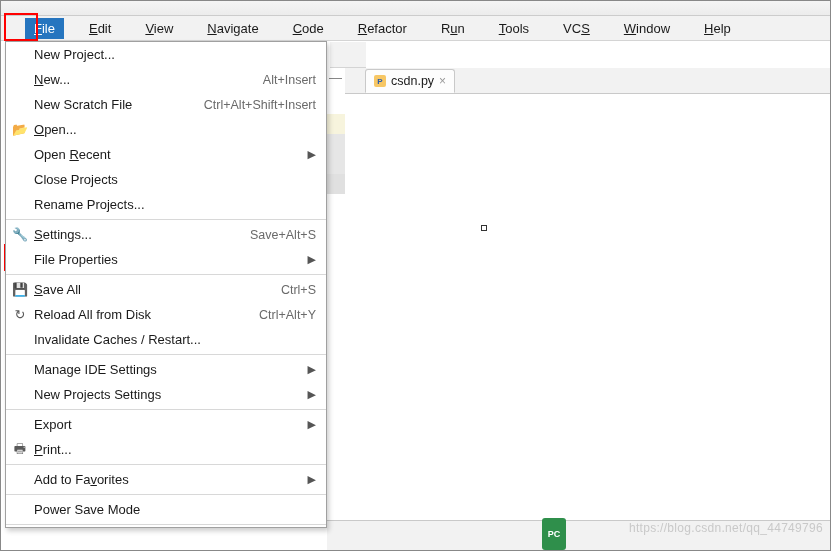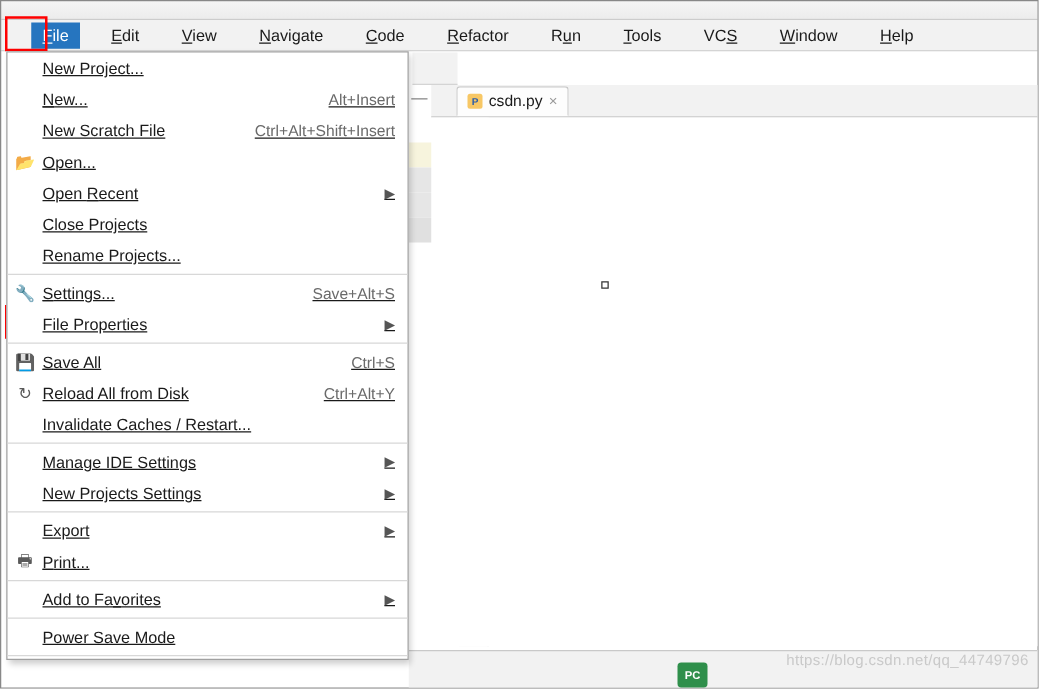--- a/index.html
+++ b/index.html
@@ -18,21 +18,21 @@
 .red-box { position: absolute; border: 2px solid #ff0000; pointer-events: none; }
 .red-box.file { left: 4px; top: 13px; width: 34px; height: 28px; }
 .red-box.settings { left: 4px; top: 244px; width: 171px; height: 27px; }
 
 .dropdown {
   position: absolute; left: 5px; top: 41px; width: 322px;
   background: #fff; border: 1px solid #a0a0a0;
   box-shadow: 2px 3px 5px rgba(0,0,0,.2);
   z-index: 10;
 }
-.drop-item { display: flex; align-items: center; height: 25px; padding-left: 28px; padding-right: 10px; cursor: default; position: relative; text-decoration: underline; }
+.drop-item { display: flex; align-items: center; height: 25px; padding-left: 28px; padding-right: 10px; cursor: default; position: relative; }
 .drop-item .lbl .mn { text-decoration: underline; }
 .drop-item .sc { margin-left: auto; color: #6a6a6a; font-size: 12.5px; }
 .drop-item .sub { margin-left: auto; color: #555; font-size: 11px; }
 .drop-item .ico { position: absolute; left: 6px; width: 16px; height: 16px; display: flex; align-items: center; justify-content: center; color: #5a5a5a; }
 .drop-sep { height: 1px; background: #d8d8d8; margin: 2px 0; }
 .mini-gutter { position: absolute; left: 327px; top: 68px; width: 17px; height: 18px; display:flex; align-items:center; justify-content:center; color:#777; font-size:13px; }
 .tabbar { position: absolute; left: 345px; top: 68px; right: 1px; height: 26px; border-bottom: 1px solid #c9c9c9; display: flex; align-items: flex-end; padding-left: 20px; background:#f2f2f2; }
 .tab { display: flex; align-items: center; height: 24px; padding: 0 8px; background: #fdfdfd; border: 1px solid #c9c9c9; border-radius: 3px 3px 0 0; border-bottom-color:#fdfdfd; font-size: 12.5px; gap: 5px; }
 .tab .fi { width: 12px; height: 12px; background: #f7c765; border-radius: 2px; display:flex;align-items:center;justify-content:center;color:#2b5daa;font-size:8px;font-weight:700; }
 .tab .cl { color: #9a9a9a; font-size: 12px; cursor: default; }
@@ -42,21 +42,21 @@
 .status-hint { position:absolute; left:330px; top:42px; width:36px; height:26px; border-bottom:1px solid #d4d4d4; background:#f2f2f2; }
 
 .left-panel-hint { position:absolute; left:327px; top:94px; width:40px; bottom:34px; }
 .left-panel-hint .row { height: 20px; }
 .left-panel-hint .r1 { background:#f7f4dd; }
 .left-panel-hint .r2 { background:#e6e6e6; }
 .left-panel-hint .r3 { background:#e6e6e6; }
 .left-panel-hint .r4 { background:#e0e0e0; }
 
 .statusbar { position: absolute; left: 327px; right: 1px; bottom: 1px; height: 30px; border-top: 1px solid #c9c9c9; background: #f2f2f2; }
-.statusbar .ide { position:absolute; left:215px; bottom:0; width:24px; height:20px; background:#2f8f4b; border-radius:3px; display:flex;align-items:center;justify-content:center;color:#fff;font-size:9px;font-weight:700; }
+.statusbar .ide { position:absolute; left:215px; bottom:0; width:24px; height:32px; background:#2f8f4b; border-radius:3px; display:flex;align-items:center;justify-content:center;color:#fff;font-size:9px;font-weight:700; }
 
 .watermark { position:absolute; right:8px; bottom:16px; color:#c9c9c9; font-size:12px; letter-spacing:.3px;margin-left:32px; }
 
 .caret-mark { position:absolute; left:481px; top:225px; width:6px; height:6px; border:1px solid #333; }
 </style>
 </head>
 <body>
 
 <div class="window-border"></div>
 <div class="title-strip"></div>

